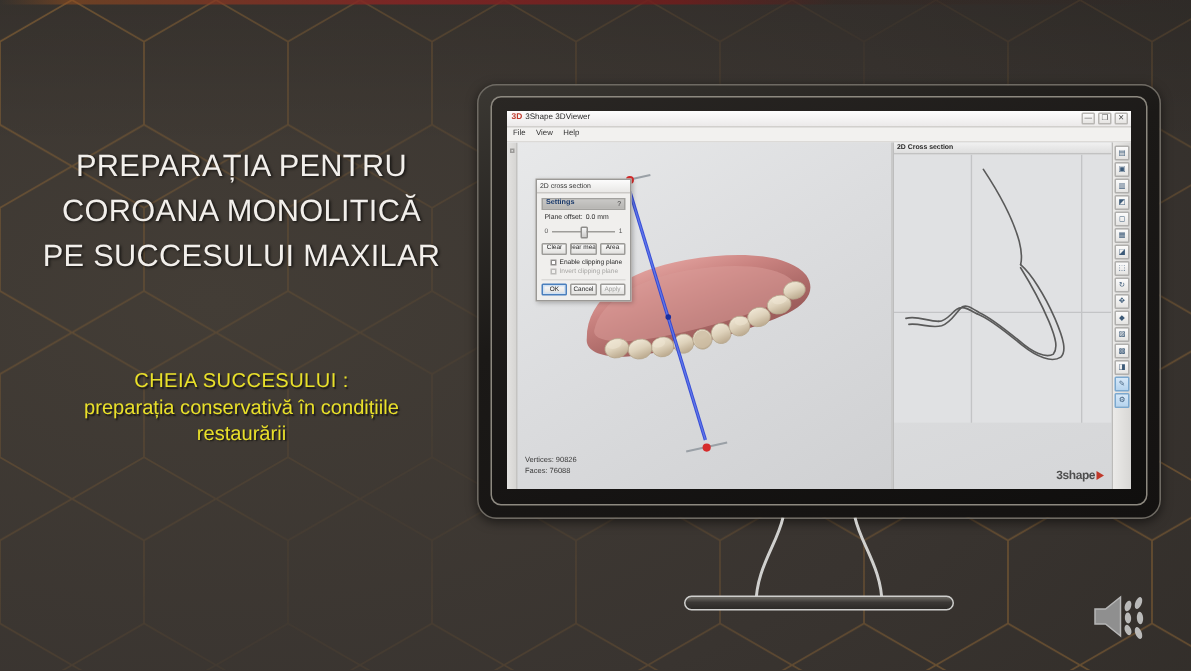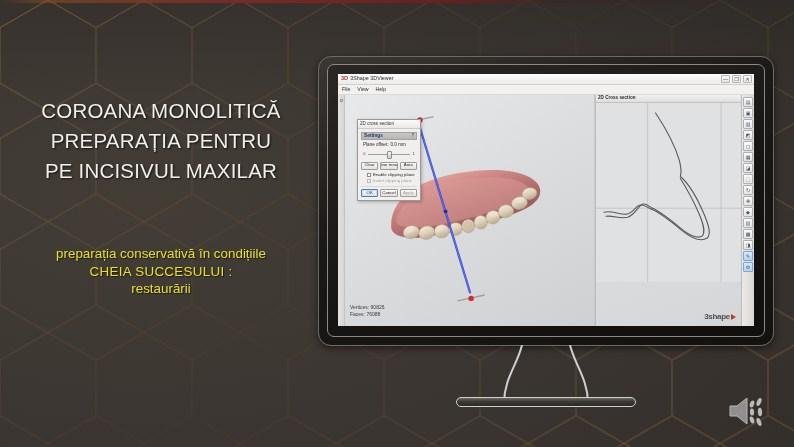--- a/index.html
+++ b/index.html
@@ -258,28 +258,28 @@
       <mask id="hexmask">
           <rect width="794" height="447" fill="url(#hexfade)"></rect>
         </mask>
     </defs>
     <rect width="794" height="447" fill="url(#hexpat)" mask="url(#hexmask)"></rect>
   </svg>
 
   <div id="topline"></div>
 
   <div id="titleblock">
+    <div class="tline">PREPARAȚIA PENTRU</div>
     <div class="tline">COROANA MONOLITICĂ</div>
-    <div class="tline">PREPARAȚIA PENTRU</div>
-    <div class="tline">PE INCISIVUL MAXILAR</div>
+    <div class="tline">PE SUCCESULUI MAXILAR</div>
   </div>
 
   <div id="subblock">
+    <div class="sline head">CHEIA SUCCESULUI :</div>
     <div class="sline">preparația conservativă în condițiile</div>
-    <div class="sline head">CHEIA SUCCESULUI :</div>
     <div class="sline">restaurării</div>
   </div>
 
   <div id="monitor">
     <div id="bezel-outer"></div>
     <div id="bezel-inner"></div>
 
     <div id="screen">
       <div id="app">
 

